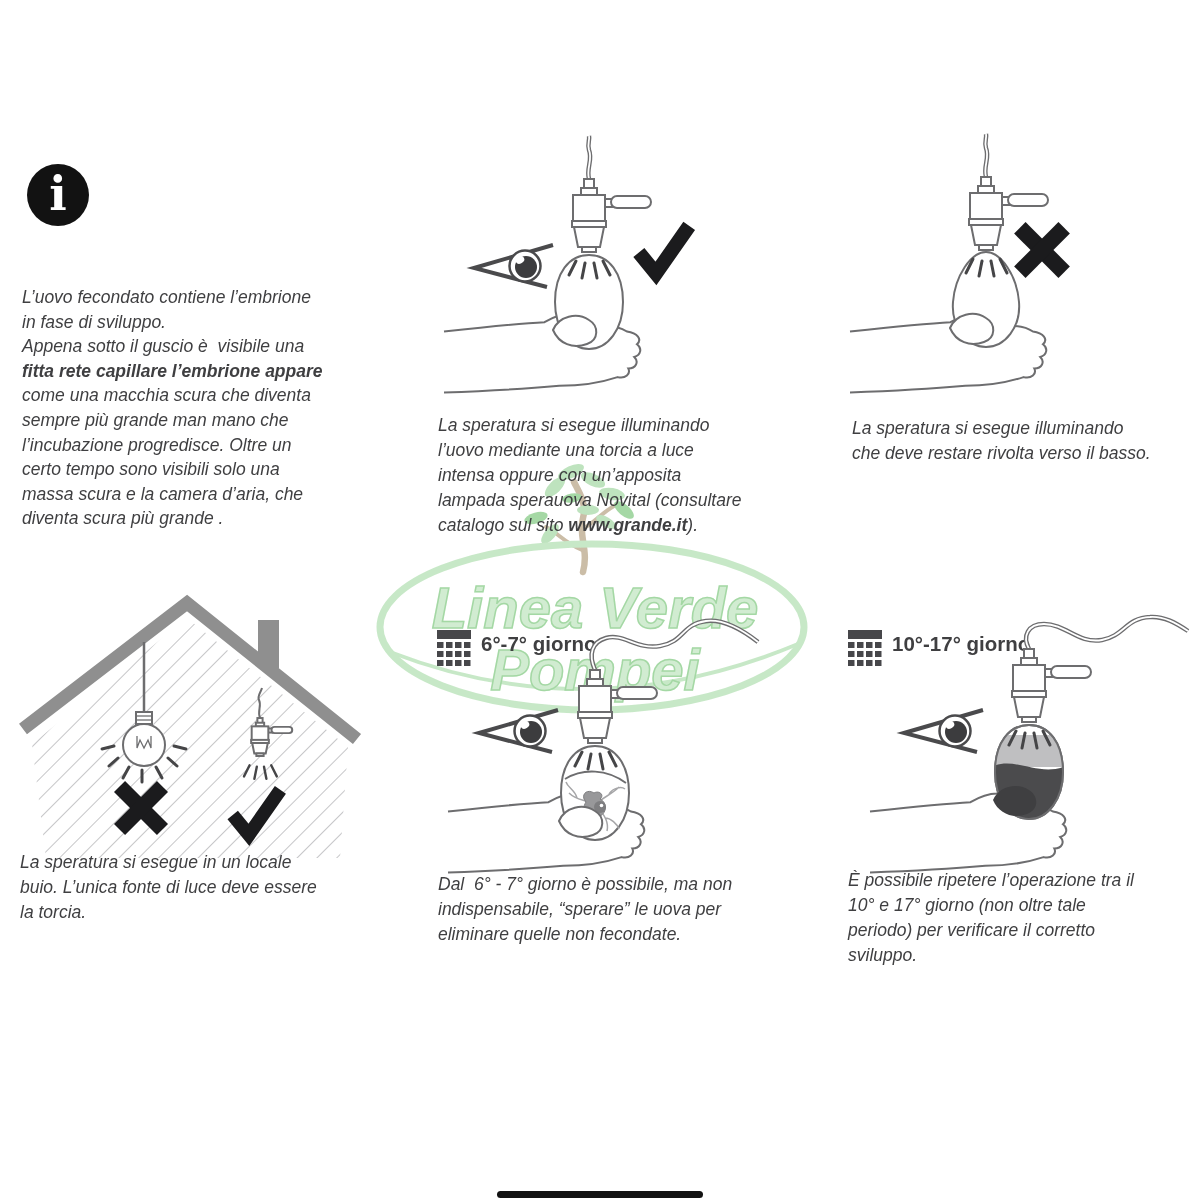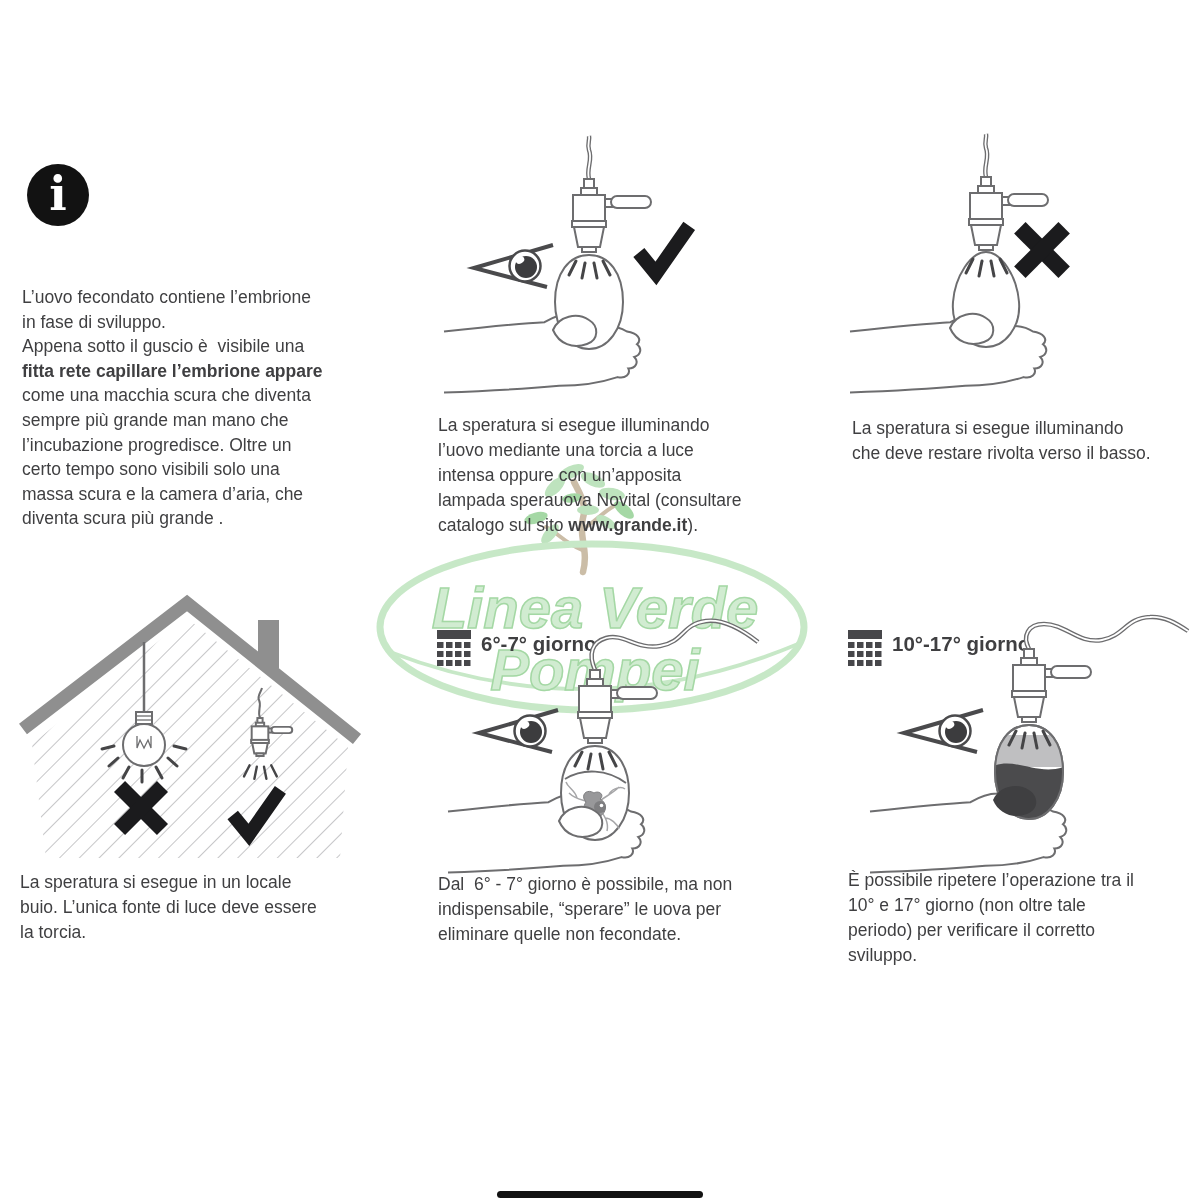--- a/index.html
+++ b/index.html
@@ -10,21 +10,21 @@
   
   .wm{position:absolute;inset:0;z-index:1;opacity:.9;}
   .wm-text{position:absolute;left:345px;width:500px;text-align:center;
            font-style:italic;font-weight:bold;color:#cdeacd;
            -webkit-text-stroke:1.5px #9bd49b;text-shadow:0 0 1px #9bd49b;
            font-family:"Liberation Sans",sans-serif;}
   .wm1{top:574px;font-size:58px;}
   .wm2{top:636px;font-size:58px;}
 
   
-  .par{position:absolute;z-index:2;font-size:17.5px;line-height:24.6px;}
+  .par{position:absolute;z-index:2;font-size:17.5px;line-height:24.6px;font-style:italic;}
   .cap{line-height:25px;}
   .ln{white-space:pre;}
   .b{font-weight:bold;}
 
   .info-badge{position:absolute;left:27px;top:164px;width:62px;height:62px;border-radius:50%;
         background:#121212;z-index:2;display:flex;align-items:center;justify-content:center;}
   .info-badge span{color:#fff;font-family:"DejaVu Serif",serif;font-weight:bold;font-size:46px;line-height:1;margin-top:-3px;}
 
   .daylabel{position:absolute;z-index:2;display:flex;align-items:flex-start;}
   .daylabel svg{flex:0 0 auto;}
@@ -323,21 +323,21 @@
       <path d="M-36,78 C-30,64 -12,60 0,68 C10,74 10,88 -2,92 C-16,97 -30,92 -36,78 Z" fill="#3f3f41"></path>
     </g>
     <g class="lineart" stroke-width="2" transform="translate(169,110)">
       <use href="#sym-lamp"></use>
     </g>
     <g transform="translate(40,88)">
         <use href="#sym-eye"></use>
       </g>
   </svg>
 
-  <div class="par cap" style="left:20px;top:870px;width:360px">
+  <div class="par cap" style="left:20px;top:850px;width:360px">
     <div class="ln">La speratura si esegue in un locale</div>
     <div class="ln">buio. L’unica fonte di luce deve essere</div>
     <div class="ln">la torcia.</div>
   </div>
 
   <div class="par cap" style="left:438px;top:872px;width:360px">
     <div class="ln">Dal  6° - 7° giorno è possibile, ma non</div>
     <div class="ln">indispensabile, “sperare” le uova per</div>
     <div class="ln">eliminare quelle non fecondate.</div>
   </div>

